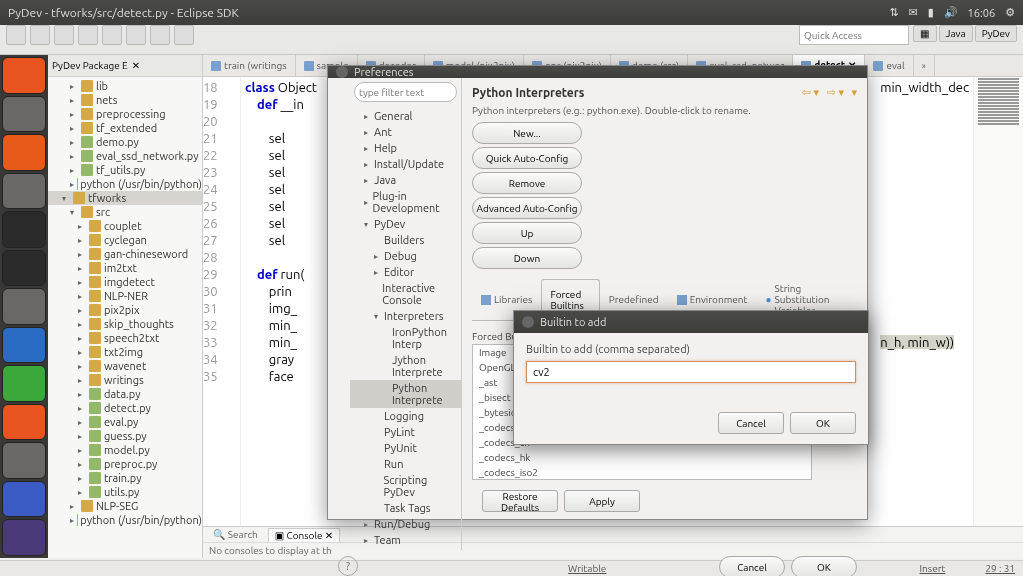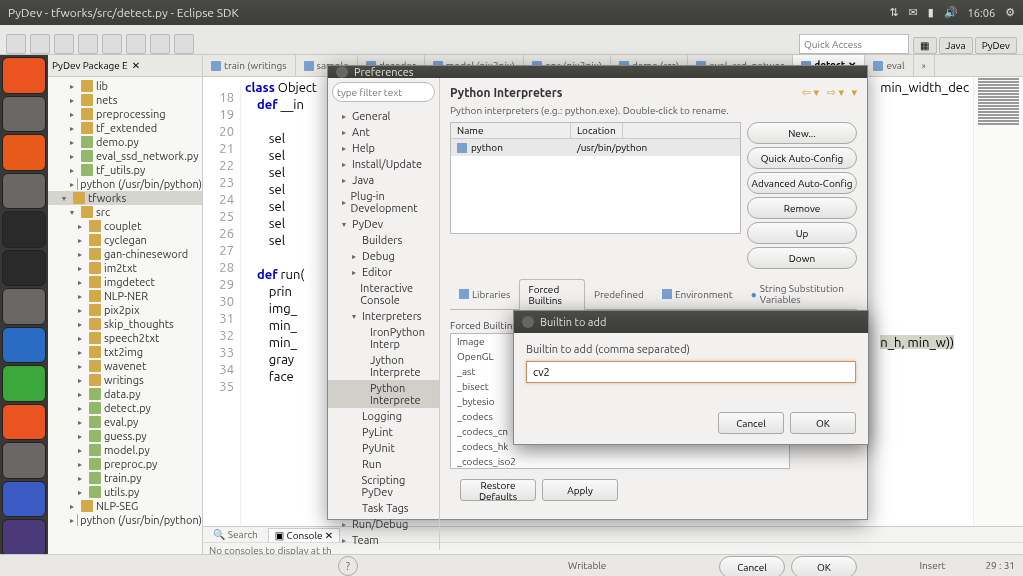--- a/index.html
+++ b/index.html
@@ -6,21 +6,21 @@
 body { width: 1023px; height: 576px; overflow: hidden; background: #f0f0f0; font-size: 11px; position: relative; }
 
 
 .menubar { height: 25px; background: linear-gradient(#4a4a46, #3c3c38); color: #dfdfdc; display: flex; align-items: center; padding: 0 8px; font-size: 12px; }
 .menubar .title { flex: 0 0 auto; }
 .menubar .spacer { flex: 1; }
 .menubar .tray { display: flex; gap: 10px; align-items: center; }
 .menubar .tray span { font-size: 11px; }
 
 
-.toolbar { height: 30px; background: #e8e8e6; border-bottom: 1px solid #c8c8c4; display: flex; align-items: flex-end; padding: 0 6px; gap: 4px; }
+.toolbar { height: 30px; background: #e8e8e6; border-bottom: 1px solid #c8c8c4; display: flex; align-items: flex-start; padding: 0 6px; gap: 4px; }
 .toolbar .tbtn { width: 20px; height: 20px; background: #ddd; border: 1px solid #bbb; border-radius: 2px; }
 .toolbar .quick { margin-left: auto; }
 .toolbar input.quick { width: 110px; height: 20px; border: 1px solid #bbb; padding: 0 4px; font-size: 10px; background: #fff; }
 .toolbar .persp { display: flex; gap: 2px; }
 .toolbar .persp-btn { padding: 2px 6px; border: 1px solid #bbb; background: #e0e0de; border-radius: 2px; font-size: 10px; }
 
 
 .main { display: flex; height: calc(100% - 25px - 30px - 18px); }
 
 
@@ -43,43 +43,43 @@
 .pkg-tree .pico { width: 12px; height: 12px; background: #94b86a; border-radius: 1px; display:inline-block;}
 .pkg-tree .dico { width: 12px; height: 12px; background: #8aa8d0; border-radius: 1px; display:inline-block;}
 
 
 .editor-area { flex: 1; display: flex; flex-direction: column; background: #fff; position: relative; }
 .tabs { height: 22px; background: #eae8e4; display: flex; overflow: hidden; border-bottom: 1px solid #ccc; font-size: 10px; }
 .tabs .tab { padding: 3px 8px; border-right: 1px solid #ccc; color: #555; white-space: nowrap; display: flex; align-items: center; gap: 3px; justify-content: space-between; }
 .tabs .tab.active { background: #fff; color: #000; font-weight: bold; }
 .tabs .tab .tico { width: 10px; height: 10px; background: #7aa0d0; border-radius: 1px; }
 .editor { flex: 1; display: flex; font-family: "DejaVu Sans Mono", monospace; font-size: 13px; overflow: hidden; }
-.gutter { width: 38px; background: #fff; color: #999; text-align: right; padding: 2px 6px 0 0; line-height: 17px; border-right: 1px solid #eee; margin-top: 10px; }
+.gutter { width: 38px; background: #fff; color: #999; padding: 2px 6px 0 0; line-height: 17px; border-right: 1px solid #eee; }
 .code { flex: 1; padding: 2px 0 0 4px; line-height: 17px; white-space: pre; color: #000; }
 .code .kw { color: #0000c0; font-weight: bold; }
 .code .self { color: #000; }
 .minimap { width: 50px; background: #fafaf8; border-left: 1px solid #eee; }
 .minimap .mline { height: 2px; margin: 1px 4px; background: #999; }
 
 .console-area { height: 32px; border-top: 1px solid #ccc; background: #f3f3f1; display: flex; flex-direction: column; }
 .console-tabs { height: 18px; display: flex; gap: 4px; padding: 0 4px; font-size: 10px; align-items: center; border-bottom: 1px solid #ddd;}
 .console-tabs .ctab { padding: 1px 6px; color: #666; }
 .console-tabs .ctab.active { background: #fff; border: 1px solid #ccc; border-bottom: none; color: #000;}
 .console-body { padding: 2px 6px; font-size: 10px; color: #666; }
 
 
-.status { position: absolute; bottom: 0; left: 0; right: 0; height: 22px; background: #eae8e4; border-top: 1px solid #ccc; display: flex; align-items: center; font-size: 10px; color: #555; padding: 0 8px; gap: 40px; justify-content: flex-end; }
+.status { position: absolute; bottom: 0; left: 0; right: 0; height: 16px; background: #eae8e4; border-top: 1px solid #ccc; display: flex; align-items: center; font-size: 10px; color: #555; padding: 0 8px; gap: 40px; justify-content: flex-end; text-decoration: underline; }
 .status span:first-child { margin-right: auto; margin-left: 560px;}
 
 
 .pref-dialog { position: absolute; left: 327px; top: 65px; width: 541px; height: 455px; background: #f2f1f0; border: 1px solid #888; box-shadow: 0 5px 20px rgba(0,0,0,0.4); display: flex; flex-direction: column; }
 .pref-title { height: 24px; background: linear-gradient(#4a4a46, #3c3c38); color: #dfdfdc; display: flex; align-items: center; padding: 0 8px; font-size: 11px; gap: 6px; }
 .pref-title .wbtns { display: flex; gap: 4px; }
 .pref-title .wbtn { width: 12px; height: 12px; border-radius: 6px; background: #666; }
-.pref-body { flex: 1; display: flex; }
+.pref-body { flex: 1; display: flex; padding-left: 22px; }
 .pref-nav { width: 112px; border-right: 1px solid #ccc; display: flex; flex-direction: column; font-size: 11px; }
 .pref-filter { padding: 4px; }
 .pref-filter input { width: 100%; height: 20px; border: 1px solid #bbb; padding: 0 4px; font-size: 10px; border-radius: 10px; }
 .pref-tree { flex: 1; padding: 2px 0; overflow: hidden; }
 .pref-tree .pn { padding: 2px 4px 2px 14px; color: #333; display: flex; align-items: center; gap: 2px; }
 .pref-tree .pn.l1 { padding-left: 24px; }
 .pref-tree .pn.l2 { padding-left: 34px; }
 .pref-tree .pn.sel { background: #d0cfca; }
 .pref-tree .ptri { font-size: 8px; color: #666; width: 8px; }
 .pref-content { flex: 1; padding: 8px 10px; display: flex; flex-direction: column; gap: 6px; }
@@ -555,38 +555,25 @@
           </div>
         </div>
     </div>
     <div class="pref-content">
       <div style="display:flex">
           <h3>Python Interpreters</h3>
         <div class="navarrows">⇦ ▾ &nbsp; ⇨ ▾ &nbsp; ▾</div>
       </div>
       <div class="hint">Python interpreters (e.g.: python.exe).   Double-click to rename.</div>
       <div class="interp-box">
-        <div class="interp-table">
-          <div class="th">
-              <div style="width:120px">Name</div>
-              <div>Location</div>
-            </div>
-          <div class="row">
-              <div>
-                <span class="ftico"></span>
-                <span>python</span>
-              </div>
-              <div>/usr/bin/python</div>
-            </div>
-        </div>
         <div class="interp-btns">
           <button>New...</button>
           <button>Quick Auto-Config</button>
+          <button>Remove</button>
           <button>Advanced Auto-Config</button>
-          <button>Remove</button>
           <button>Up</button>
           <button>Down</button>
         </div>
       </div>
       <div class="ftabs" id="ftabs">
           <div class="ftab"><span class="ftico"></span>Libraries</div>
           <div class="ftab active">Forced Builtins</div>
           <div class="ftab">Predefined</div>
           <div class="ftab"><span class="ftico"></span>Environment</div>
           <div class="ftab"><span style="color:#4a90d0">●</span> String Substitution Variables</div>

